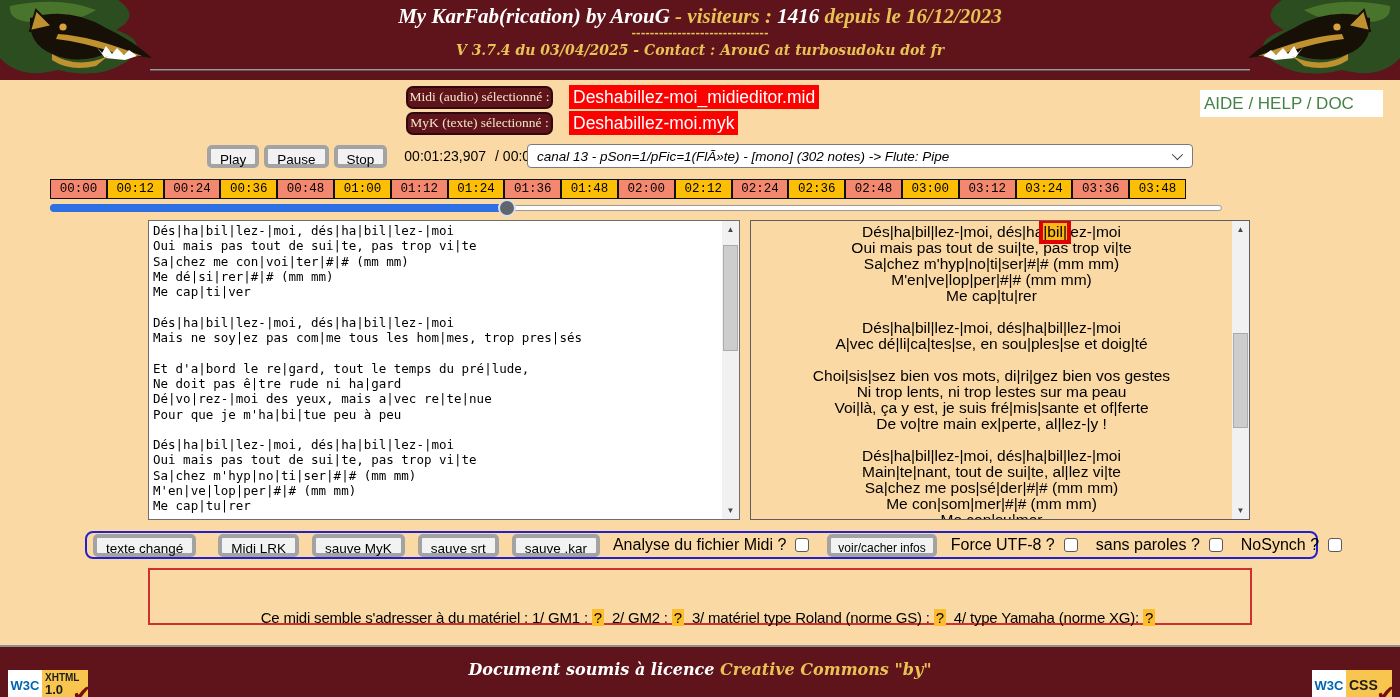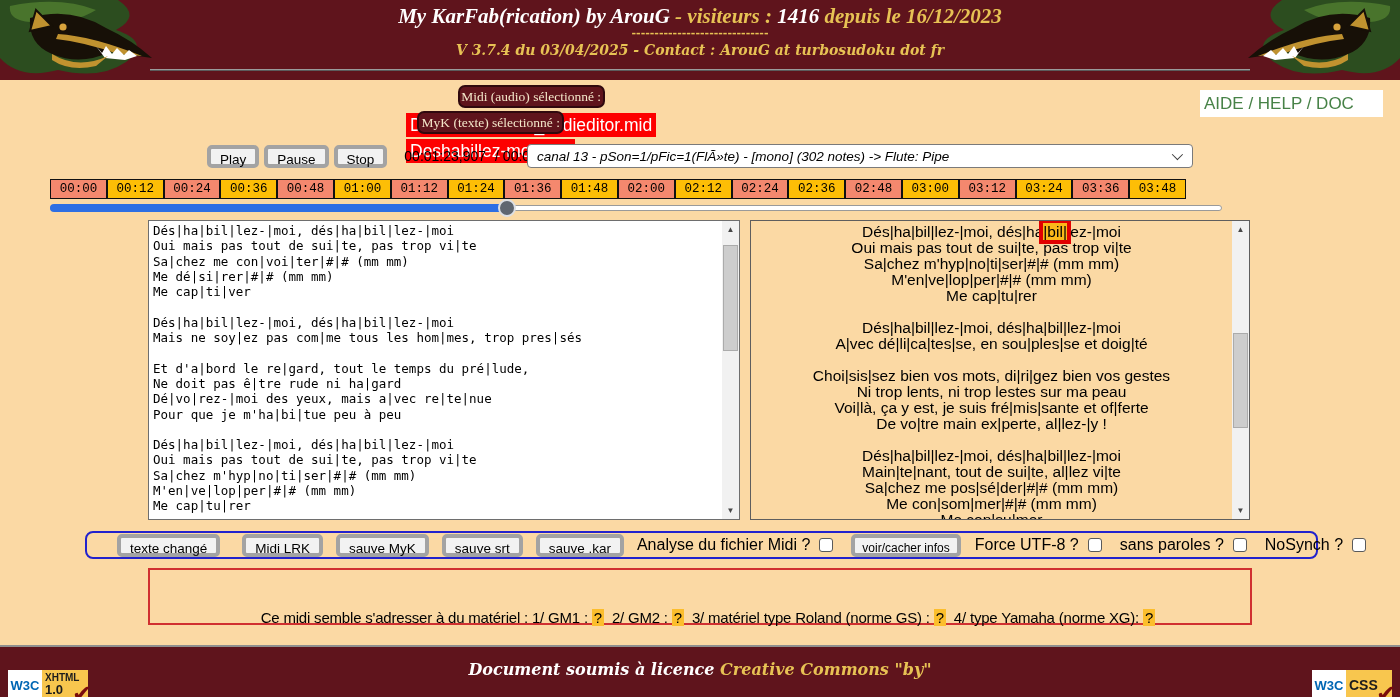--- a/index.html
+++ b/index.html
@@ -12,21 +12,21 @@
   .fox.left { left: 0; }
   .fox.right { right: 0; transform: scaleX(-1); }
   .header-center { position: absolute; top: 4px; left: 190px; right: 190px; text-align: center; }
   .title-line { font-family: Liberation Serif, serif; font-style: italic; font-weight: bold; font-size: 21px; color: #fff; }
   .title-line .gold { color: #e7c254; }
   .dash-line { font-family: "DejaVu Serif", serif; color: #e7c254; font-size: 11px; font-weight: bold; line-height: 10px; }
   .version-line { font-family: "DejaVu Serif", serif; font-style: italic; font-weight: bold; font-size: 14px; color: #e7c254; margin-top: 3px; }
   .header-hr { position: absolute; top: 69px; left: 150px; right: 150px; height: 2px; background: #9b9b9b; border-bottom: 1px solid #5c5c5c; }
 
   
-  .file-row { position: absolute; left: 406px; display: flex; align-items: center; gap: 5px; flex-direction: column; }
+  .file-row { position: absolute; left: 406px; display: flex; align-items: center; gap: 16px; }
   .file-row.r1 { top: 85px; }
   .file-row.r2 { top: 111px; }
   .file-label { width: 147px; height: 23px; background: #5f141c; color: #f3e6c9; border: 2px solid #30090e;
     border-radius: 7px; font-family: "Liberation Serif", serif; font-size: 13.5px; display: flex; align-items: center; justify-content: center; }
   .file-value { background: #fd0000; color: #fff; font-size: 17.5px; height: 24px; line-height: 24px; padding: 0 4px; white-space: nowrap; }
 
   .help-box { position: absolute; left: 1200px; top: 90px; width: 183px; height: 27px; background: #ffffff;
     color: #478247; font-size: 17px; line-height: 27px; padding-left: 4px; }
 
   
@@ -74,21 +74,21 @@
   
   .karaoke-wrap { position: absolute; left: 750px; top: 220px; width: 500px; height: 300px; border: 1px solid #5e5e5e; display: flex; }
   .karaoke-text { flex: 1; text-align: center; white-space: pre-line; font-size: 15.5px; line-height: 16px;
     padding-top: 3px; color: #000; overflow: hidden; }
   .hl { position: relative; z-index: 2; background: #fbb71a; box-shadow: 0 0 0 4px #e10000; }
 
   
   .toolbar { position: absolute; left: 85px; top: 531px; width: 1233px; height: 28px; border: 2px solid #2222cd;
     border-radius: 8px; display: flex; align-items: center; padding: 0 6px; }
   .toolbar .btn { margin-right: 13px; }
-  .toolbar .btn.first { margin-right: 22px; margin-left: 24px; }
+  .toolbar .btn.first { margin-right: 22px; }
   .tb-label { font-size: 16px; white-space: nowrap; }
   .cb { width: 14px; height: 14px; background: #fff; border: 1.5px solid #5a5a5a; border-radius: 3px;
     display: inline-block; flex: 0 0 14px; cursor: pointer; }
   .toolbar .cb { margin: 0 18px 0 9px; }
   .toolbar .cb.last { margin-right: 0; }
   .btn.small { font-size: 12px; padding: 2px 7px; margin-right: 14px; }
 
   
   .info-box { position: absolute; left: 148px; top: 568px; width: 1104px; height: 57px; border: 2px solid #d03030;
     text-align: center; padding-top: 5px; }

